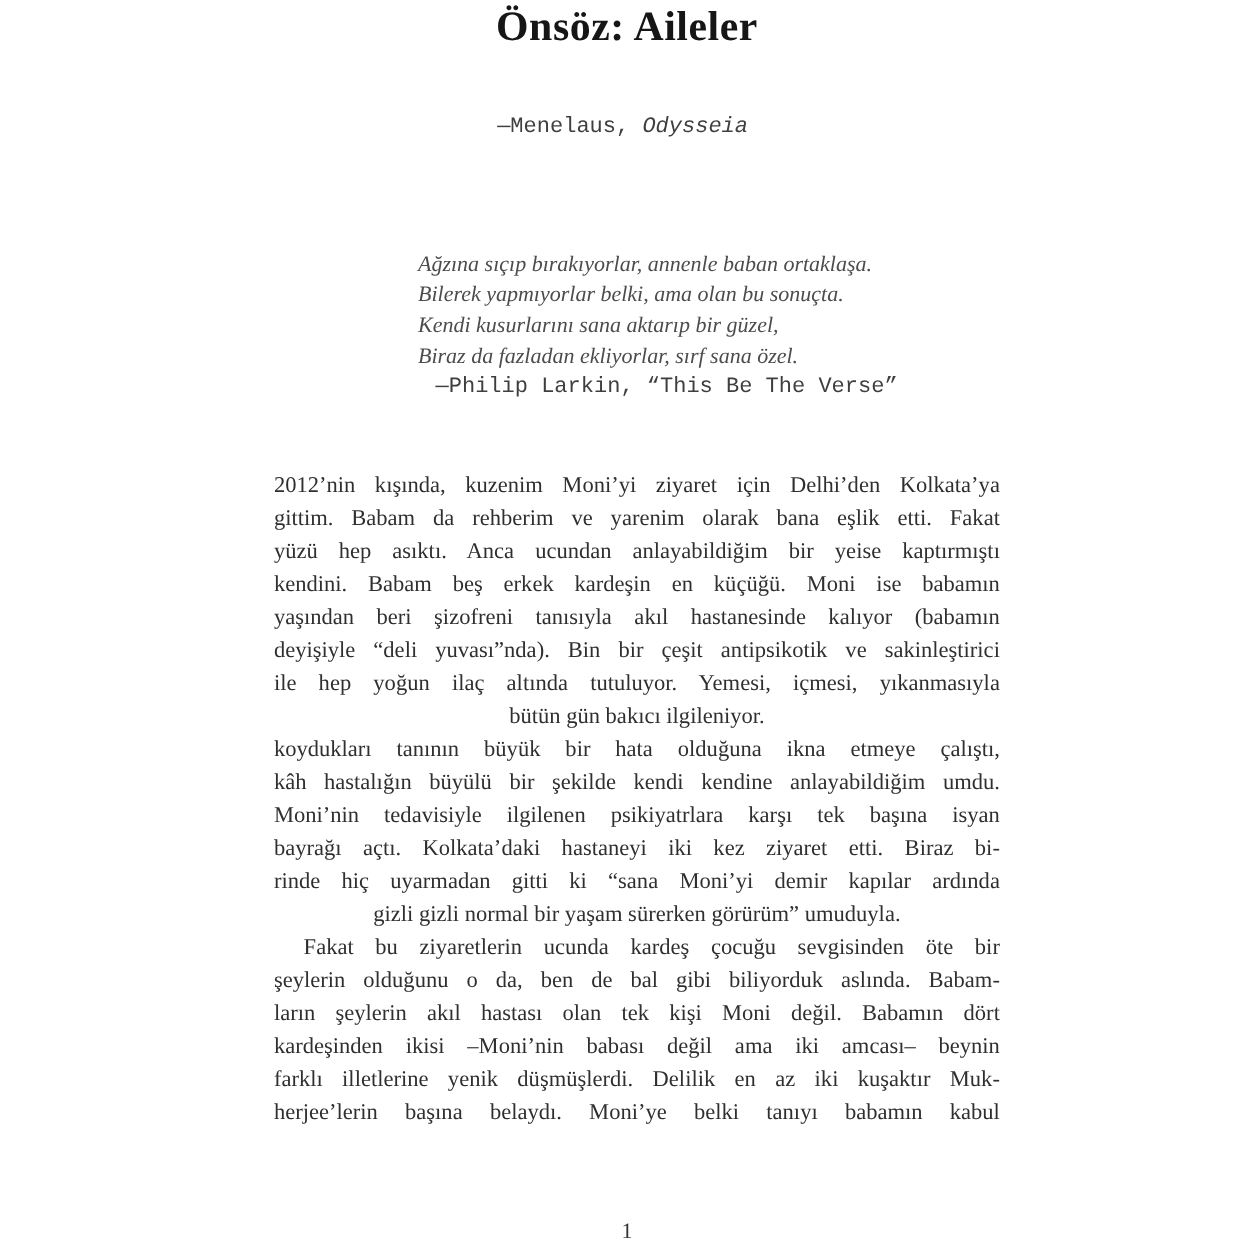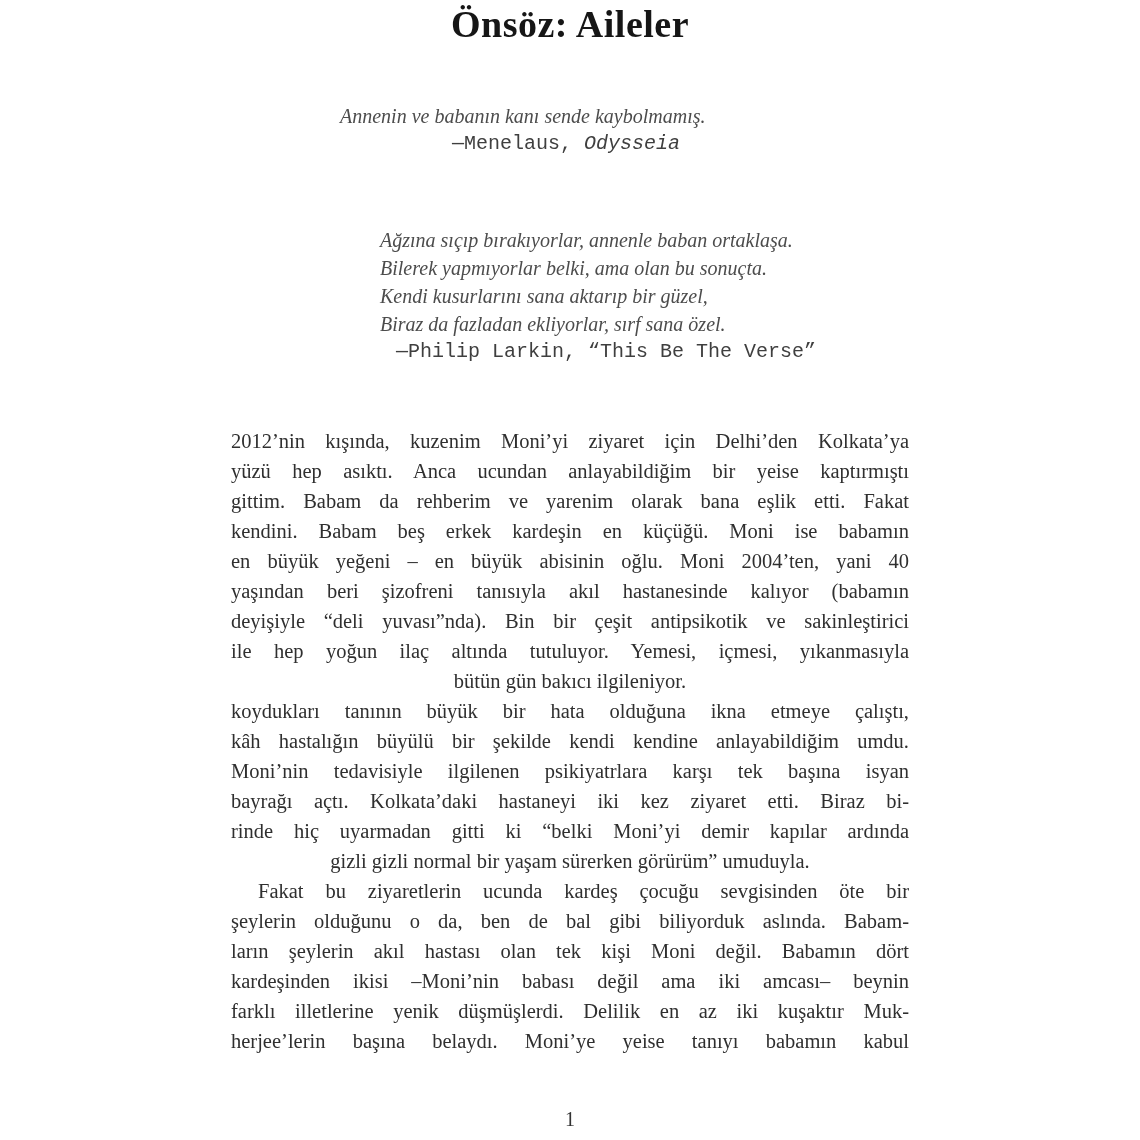--- a/index.html
+++ b/index.html
@@ -48,20 +48,21 @@
     left: 231px;
     width: 678px;
     font-size: 20.5px;
     color: #2f2f2f;
   }
   .bline {
     height: 30px;
     line-height: 30px;
     overflow: hidden;
     text-align: justify;
+    margin-left: 18px;
   }
   .bline::after {
     content: "";
     display: inline-block;
     width: 100%;
   }
   .bline.last { text-align: center; }
   .bline.last::after { content: none; }
   .folio {
     position: absolute;
@@ -74,65 +75,61 @@
   }
 </style>
 </head>
 <body>
 
 <div class="page">
 
   <h1 class="title">Önsöz: Aileler</h1>
 
   <div class="epigraph ep1">
-    <div>
-        <div class="qline">Annenin ve babanın kanı sende kaybolmamış.</div>
-      </div>
     <div class="attribution">
       <span>—Menelaus, </span><span class="att-italic">Odysseia</span>
     </div>
   </div>
 
   <div class="epigraph ep2">
     <div>
         <div class="qline">Ağzına sıçıp bırakıyorlar, annenle baban ortaklaşa.</div>
         <div class="qline">Bilerek yapmıyorlar belki, ama olan bu sonuçta.</div>
         <div class="qline">Kendi kusurlarını sana aktarıp bir güzel,</div>
         <div class="qline">Biraz da fazladan ekliyorlar, sırf sana özel.</div>
       </div>
     <div class="attribution">
       <span>—Philip Larkin, “This Be The Verse”</span><span class="att-italic"></span>
     </div>
   </div>
 
   <div class="body-text">
       <div>
         <div class="bline">2012’nin kışında, kuzenim Moni’yi ziyaret için Delhi’den Kolkata’ya</div>
+        <div class="bline">gittim. Babam da rehberim ve yarenim olarak bana eşlik etti. Fakat</div>
         <div class="bline">yüzü hep asıktı. Anca ucundan anlayabildiğim bir yeise kaptırmıştı</div>
-        <div class="bline">gittim. Babam da rehberim ve yarenim olarak bana eşlik etti. Fakat</div>
         <div class="bline">kendini. Babam beş erkek kardeşin en küçüğü. Moni ise babamın</div>
-        <div class="bline">en büyük yeğeni – en büyük abisinin oğlu. Moni 2004’ten, yani 40</div>
         <div class="bline">yaşından beri şizofreni tanısıyla akıl hastanesinde kalıyor (babamın</div>
         <div class="bline">deyişiyle “deli yuvası”nda). Bin bir çeşit antipsikotik ve sakinleştirici</div>
         <div class="bline">ile hep yoğun ilaç altında tutuluyor. Yemesi, içmesi, yıkanmasıyla</div>
         <div class="bline last">bütün gün bakıcı ilgileniyor.</div>
       </div>
       <div>
         <div class="bline">koydukları tanının büyük bir hata olduğuna ikna etmeye çalıştı,</div>
         <div class="bline">kâh hastalığın büyülü bir şekilde kendi kendine anlayabildiğim umdu.</div>
         <div class="bline">Moni’nin tedavisiyle ilgilenen psikiyatrlara karşı tek başına isyan</div>
         <div class="bline">bayrağı açtı. Kolkata’daki hastaneyi iki kez ziyaret etti. Biraz bi-</div>
-        <div class="bline">rinde hiç uyarmadan gitti ki “belki Moni’yi demir kapılar ardında</div>
+        <div class="bline">rinde hiç uyarmadan gitti ki “sana Moni’yi demir kapılar ardında</div>
         <div class="bline last">gizli gizli normal bir yaşam sürerken görürüm” umuduyla.</div>
       </div>
       <div>
         <div class="bline" style="text-indent: 27px;">Fakat bu ziyaretlerin ucunda kardeş çocuğu sevgisinden öte bir</div>
         <div class="bline">şeylerin olduğunu o da, ben de bal gibi biliyorduk aslında. Babam-</div>
         <div class="bline">ların şeylerin akıl hastası olan tek kişi Moni değil. Babamın dört</div>
         <div class="bline">kardeşinden ikisi –Moni’nin babası değil ama iki amcası– beynin</div>
         <div class="bline">farklı illetlerine yenik düşmüşlerdi. Delilik en az iki kuşaktır Muk-</div>
-        <div class="bline">herjee’lerin başına belaydı. Moni’ye yeise tanıyı babamın kabul</div>
+        <div class="bline">herjee’lerin başına belaydı. Moni’ye belki tanıyı babamın kabul</div>
       </div>
     </div>
 
   <div class="folio">1</div>
 
 </div>
 
 </body></html>

